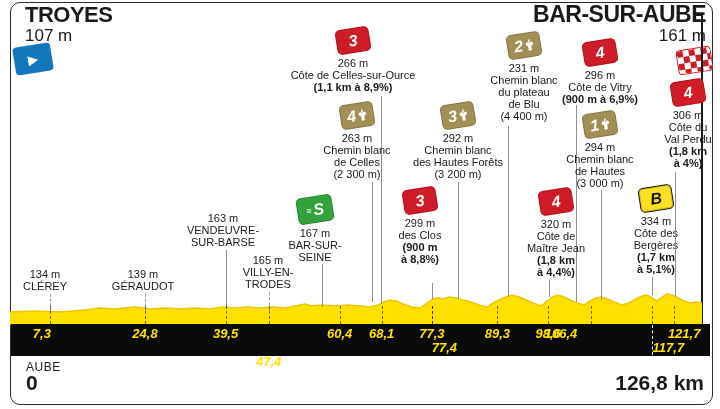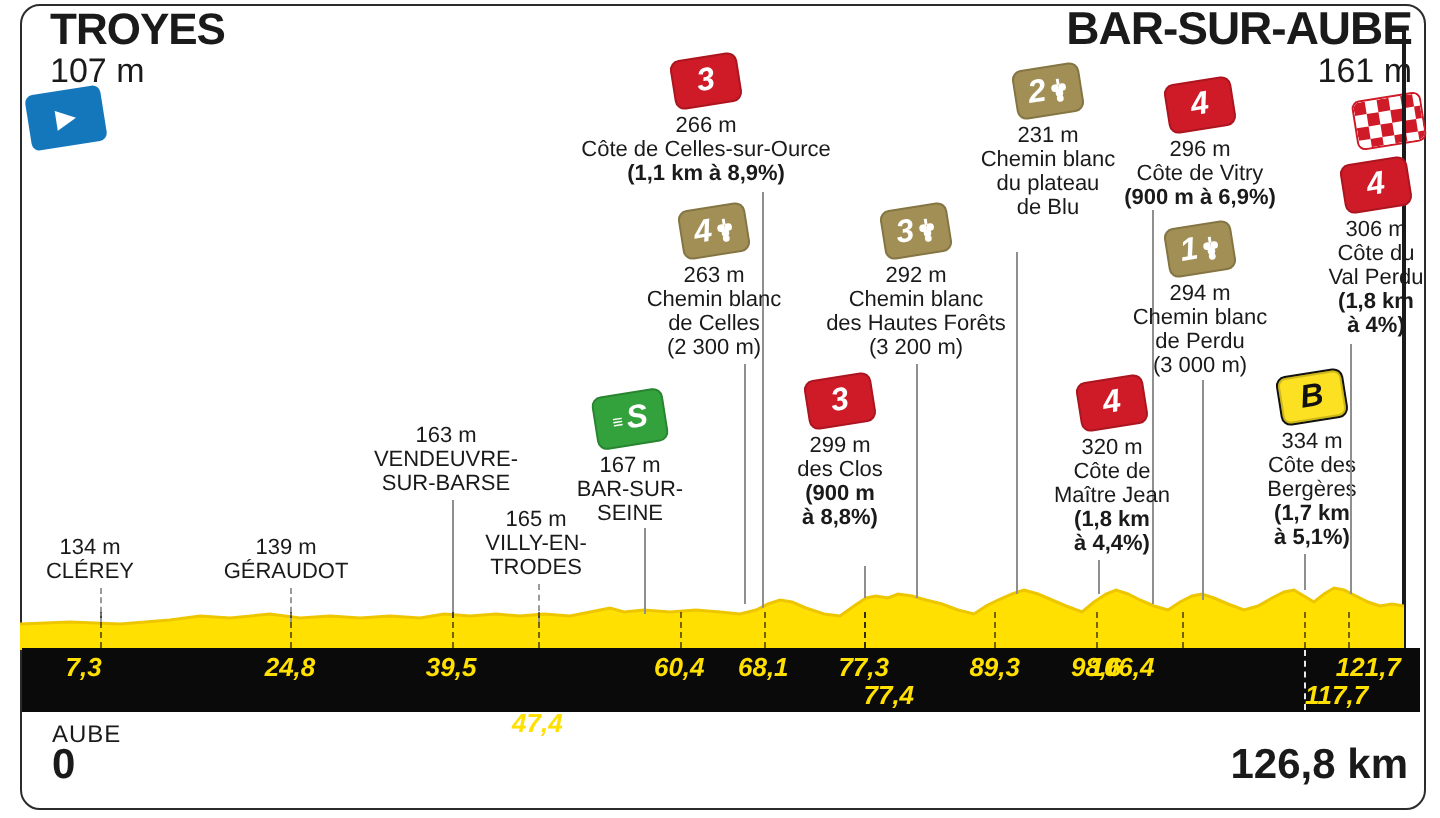--- a/index.html
+++ b/index.html
@@ -212,20 +212,21 @@
               <circle cx="5" cy="8" r="2.1"></circle>
               <circle cx="5" cy="11" r="1.9"></circle>
             </g>
           </svg>
         </div>
         <div class="label">
           <span class="alt">231 m</span>
           <div>Chemin blanc</div>
           <div>du plateau</div>
           <div>de Blu</div>
+          <div>(4 400 m)</div>
         </div>
       </div>
       <div class="conn" style="left: 508px; top: 126px; height: 171px;"></div>
       <div class="feature" style="left: 533px; top: 40px; width: 134px;">
         <div class="marker m-red">
           <span class="badge">4</span>
         </div>
         <div class="label">
           <span class="alt">296 m</span>
           <div>Côte de Vitry</div>
@@ -242,21 +243,21 @@
               <circle cx="3" cy="5" r="2.1"></circle>
               <circle cx="7" cy="5" r="2.1"></circle>
               <circle cx="5" cy="8" r="2.1"></circle>
               <circle cx="5" cy="11" r="1.9"></circle>
             </g>
           </svg>
         </div>
         <div class="label">
           <span class="alt">294 m</span>
           <div>Chemin blanc</div>
-          <div>de Perdu</div>
+          <div>de Hautes</div>
           <div>(3 000 m)</div>
         </div>
       </div>
       <div class="conn" style="left: 601px; top: 190px; height: 110px;"></div>
       <div class="feature" style="left: 504px; top: 189px; width: 104px;">
         <div class="marker m-red">
           <span class="badge">4</span>
         </div>
         <div class="label">
           <span class="alt">320 m</span>

